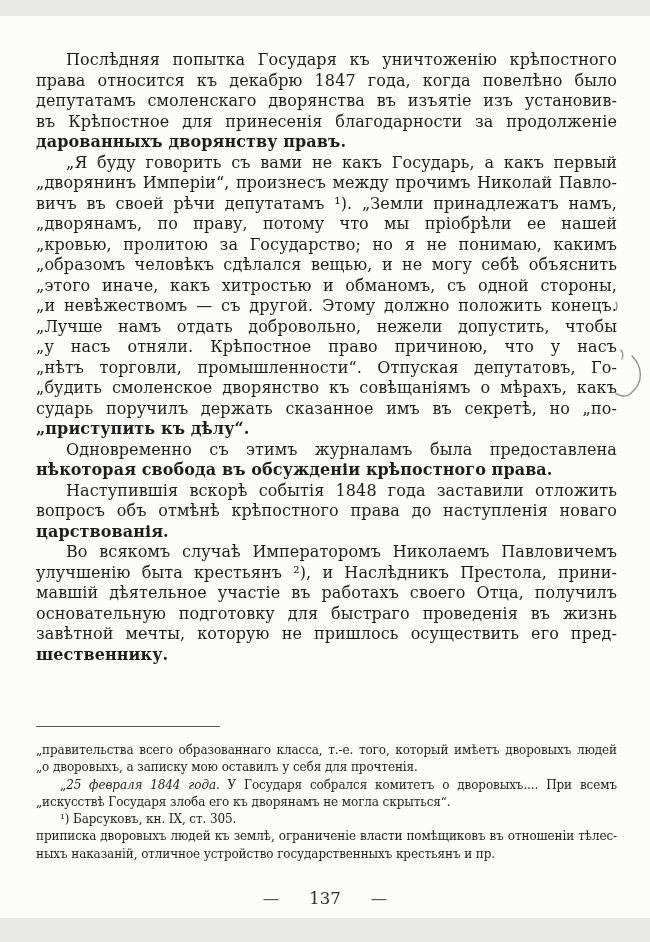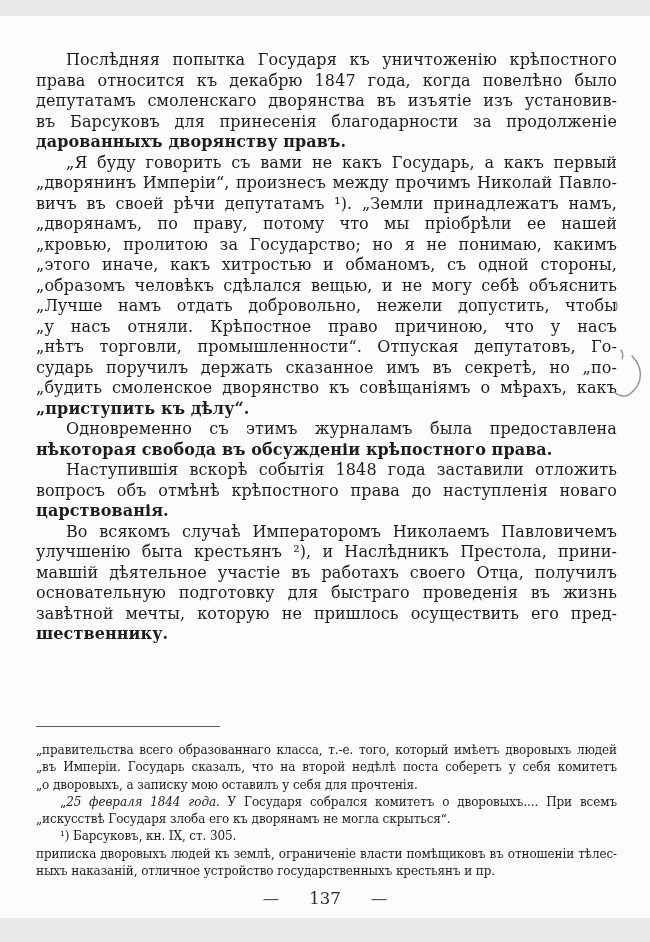--- a/index.html
+++ b/index.html
@@ -64,37 +64,38 @@
 <body>
 
 <div class="page">
 
   <div class="main-text">
 
     <div>
       <div class="line indent">Послѣдняя попытка Государя къ уничтоженію крѣпостного</div>
       <div class="line">права относится къ декабрю 1847 года, когда повелѣно было</div>
       <div class="line">депутатамъ смоленскаго дворянства въ изъятіе изъ установив-</div>
-      <div class="line">въ Барсуковъ для принесенія благодарности за продолженіе</div>
+      <div class="line">въ Крѣпостное для принесенія благодарности за продолженіе</div>
       <div class="line last">дарованныхъ дворянству правъ.</div>
     </div>
 
     <div>
       <div class="line indent">„Я буду говорить съ вами не какъ Государь, а какъ первый</div>
       <div class="line">„дворянинъ Имперіи“, произнесъ между прочимъ Николай Павло-</div>
       <div class="line">вичъ въ своей рѣчи депутатамъ ¹). „Земли принадлежатъ намъ,</div>
       <div class="line">„дворянамъ, по праву, потому что мы пріобрѣли ее нашей</div>
       <div class="line">„кровью, пролитою за Государство; но я не понимаю, какимъ</div>
+      <div class="line">„образомъ человѣкъ сдѣлался вещью, и не могу себѣ объяснить</div>
       <div class="line">„этого иначе, какъ хитростью и обманомъ, съ одной стороны,</div>
-      <div class="line">„образомъ человѣкъ сдѣлался вещью, и не могу себѣ объяснить</div>
+      <div class="line">„и невѣжествомъ — съ другой. Этому должно положить конецъ.</div>
       <div class="line">„Лучше намъ отдать добровольно, нежели допустить, чтобы</div>
       <div class="line">„у насъ отняли. Крѣпостное право причиною, что у насъ</div>
       <div class="line">„нѣтъ торговли, промышленности“. Отпуская депутатовъ, Го-</div>
+      <div class="line">„будить смоленское дворянство къ совѣщаніямъ о мѣрахъ, какъ</div>
       <div class="line">сударь поручилъ держать сказанное имъ въ секретѣ, но „по-</div>
-      <div class="line">„будить смоленское дворянство къ совѣщаніямъ о мѣрахъ, какъ</div>
       <div class="line last">„приступить къ дѣлу“.</div>
     </div>
 
     <div>
       <div class="line indent">Одновременно съ этимъ журналамъ была предоставлена</div>
       <div class="line last">нѣкоторая свобода въ обсужденіи крѣпостного права.</div>
     </div>
 
     <div>
       <div class="line indent">Наступившія вскорѣ событія 1848 года заставили отложить</div>
@@ -116,21 +117,20 @@
   <svg class="margin-mark" viewBox="0 0 50 115" xmlns="http://www.w3.org/2000/svg">
     <path d="M16,4 q2,4 0,8" fill="none" stroke="#8e8e8e" stroke-width="1.3" stroke-linecap="round"></path>
     <path d="M21,52 q3,4 1,9" fill="none" stroke="#8e8e8e" stroke-width="1.3" stroke-linecap="round"></path>
     <path d="M32,58 C42,68 45,84 30,96 C26,99.5 19,98.5 14,94" fill="none" stroke="#8e8e8e" stroke-width="1.4" stroke-linecap="round"></path>
   </svg>
 
   <div class="footnote-sep"></div>
 
   <div class="footnotes">
     <div class="fline">„правительства всего образованнаго класса, т.-е. того, который имѣетъ дворовыхъ людей</div>
-    <div class="fline">„въ Имперіи. Государь сказалъ, что на второй недѣлѣ поста соберетъ у себя комитетъ</div>
     <div class="fline last">„о дворовыхъ, а записку мою оставилъ у себя для прочтенія.</div>
     <div class="fline indent"><span>„</span><em>25 февраля 1844 года.</em><span> У Государя собрался комитетъ о дворовыхъ.... При всемъ</span></div>
     <div class="fline last">„искусствѣ Государя злоба его къ дворянамъ не могла скрыться“.</div>
     <div class="fline last indent">¹) Барсуковъ, кн. IX, ст. 305.</div>
     <div class="fline">приписка дворовыхъ людей къ землѣ, ограниченіе власти помѣщиковъ въ отношеніи тѣлес-</div>
     <div class="fline last">ныхъ наказаній, отличное устройство государственныхъ крестьянъ и пр.</div>
   </div>
 
   <div class="page-footer">
     <span class="dash">—</span>

